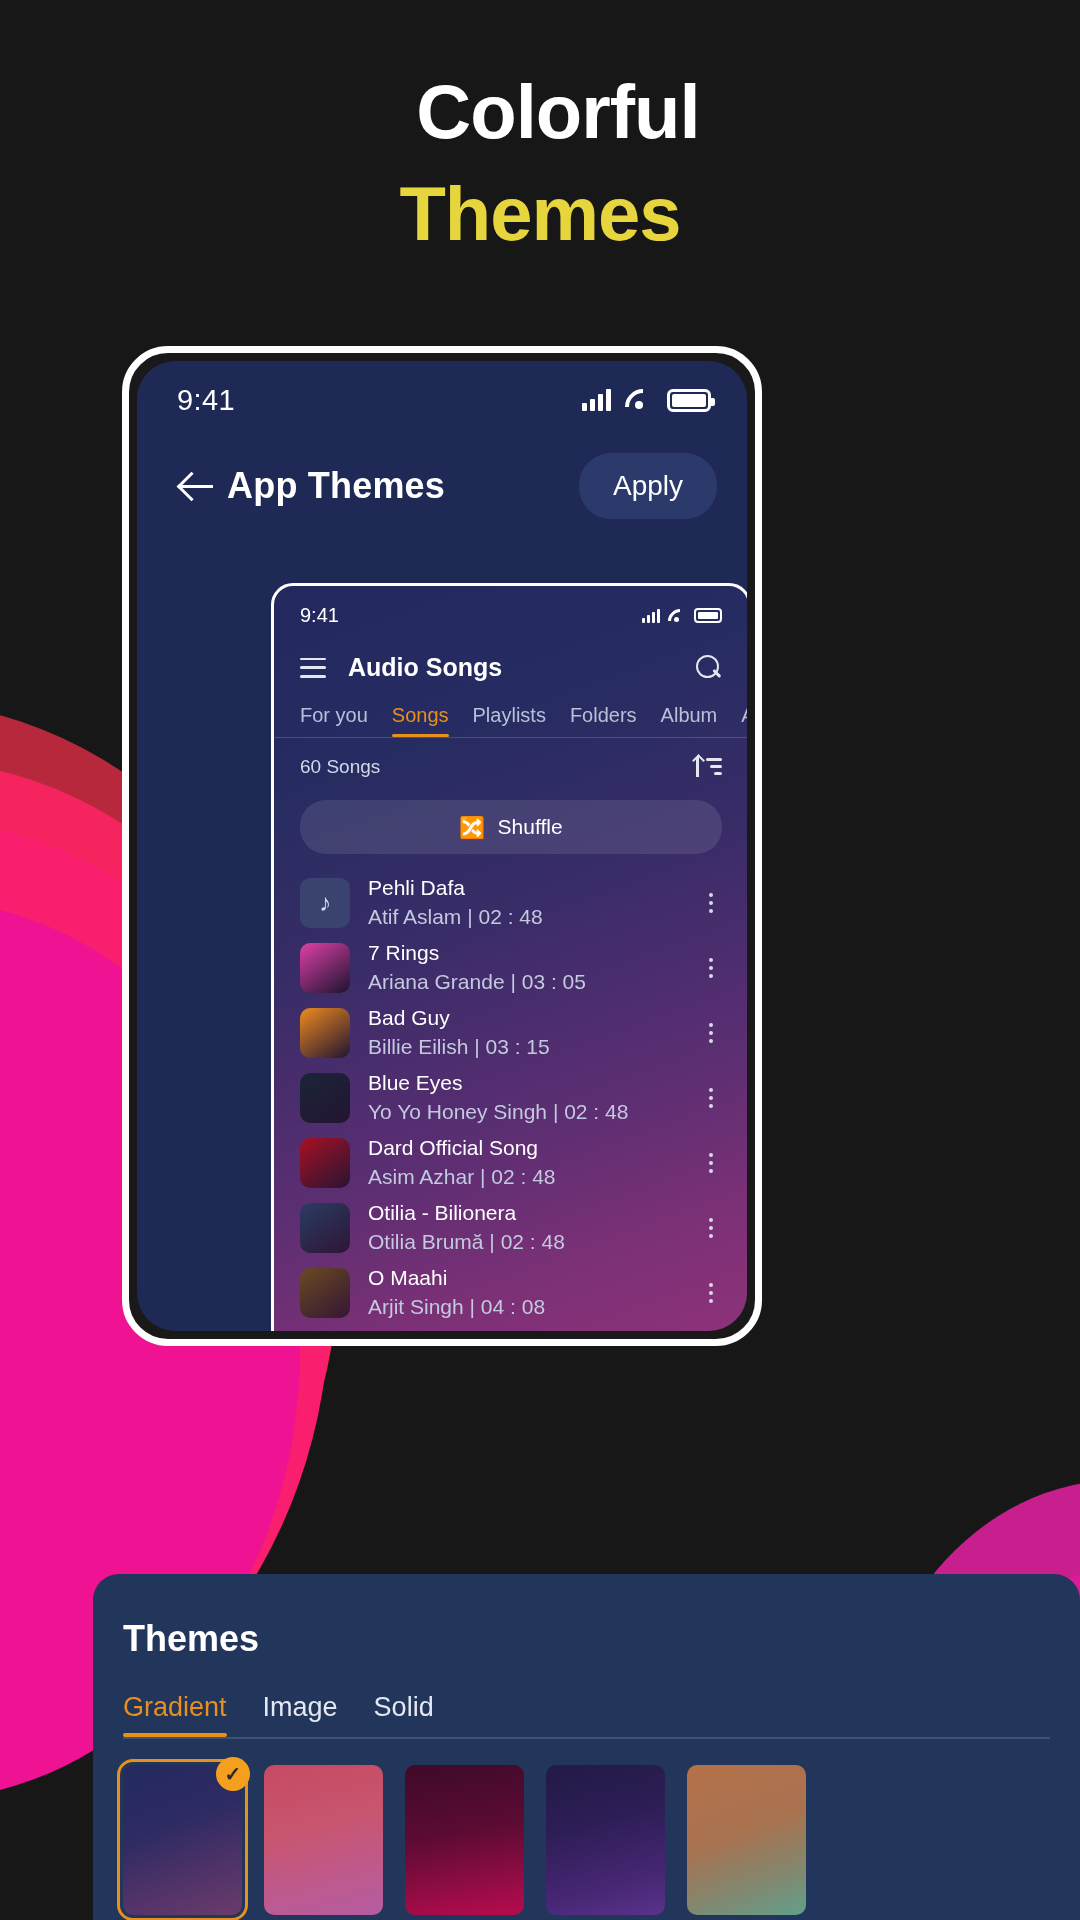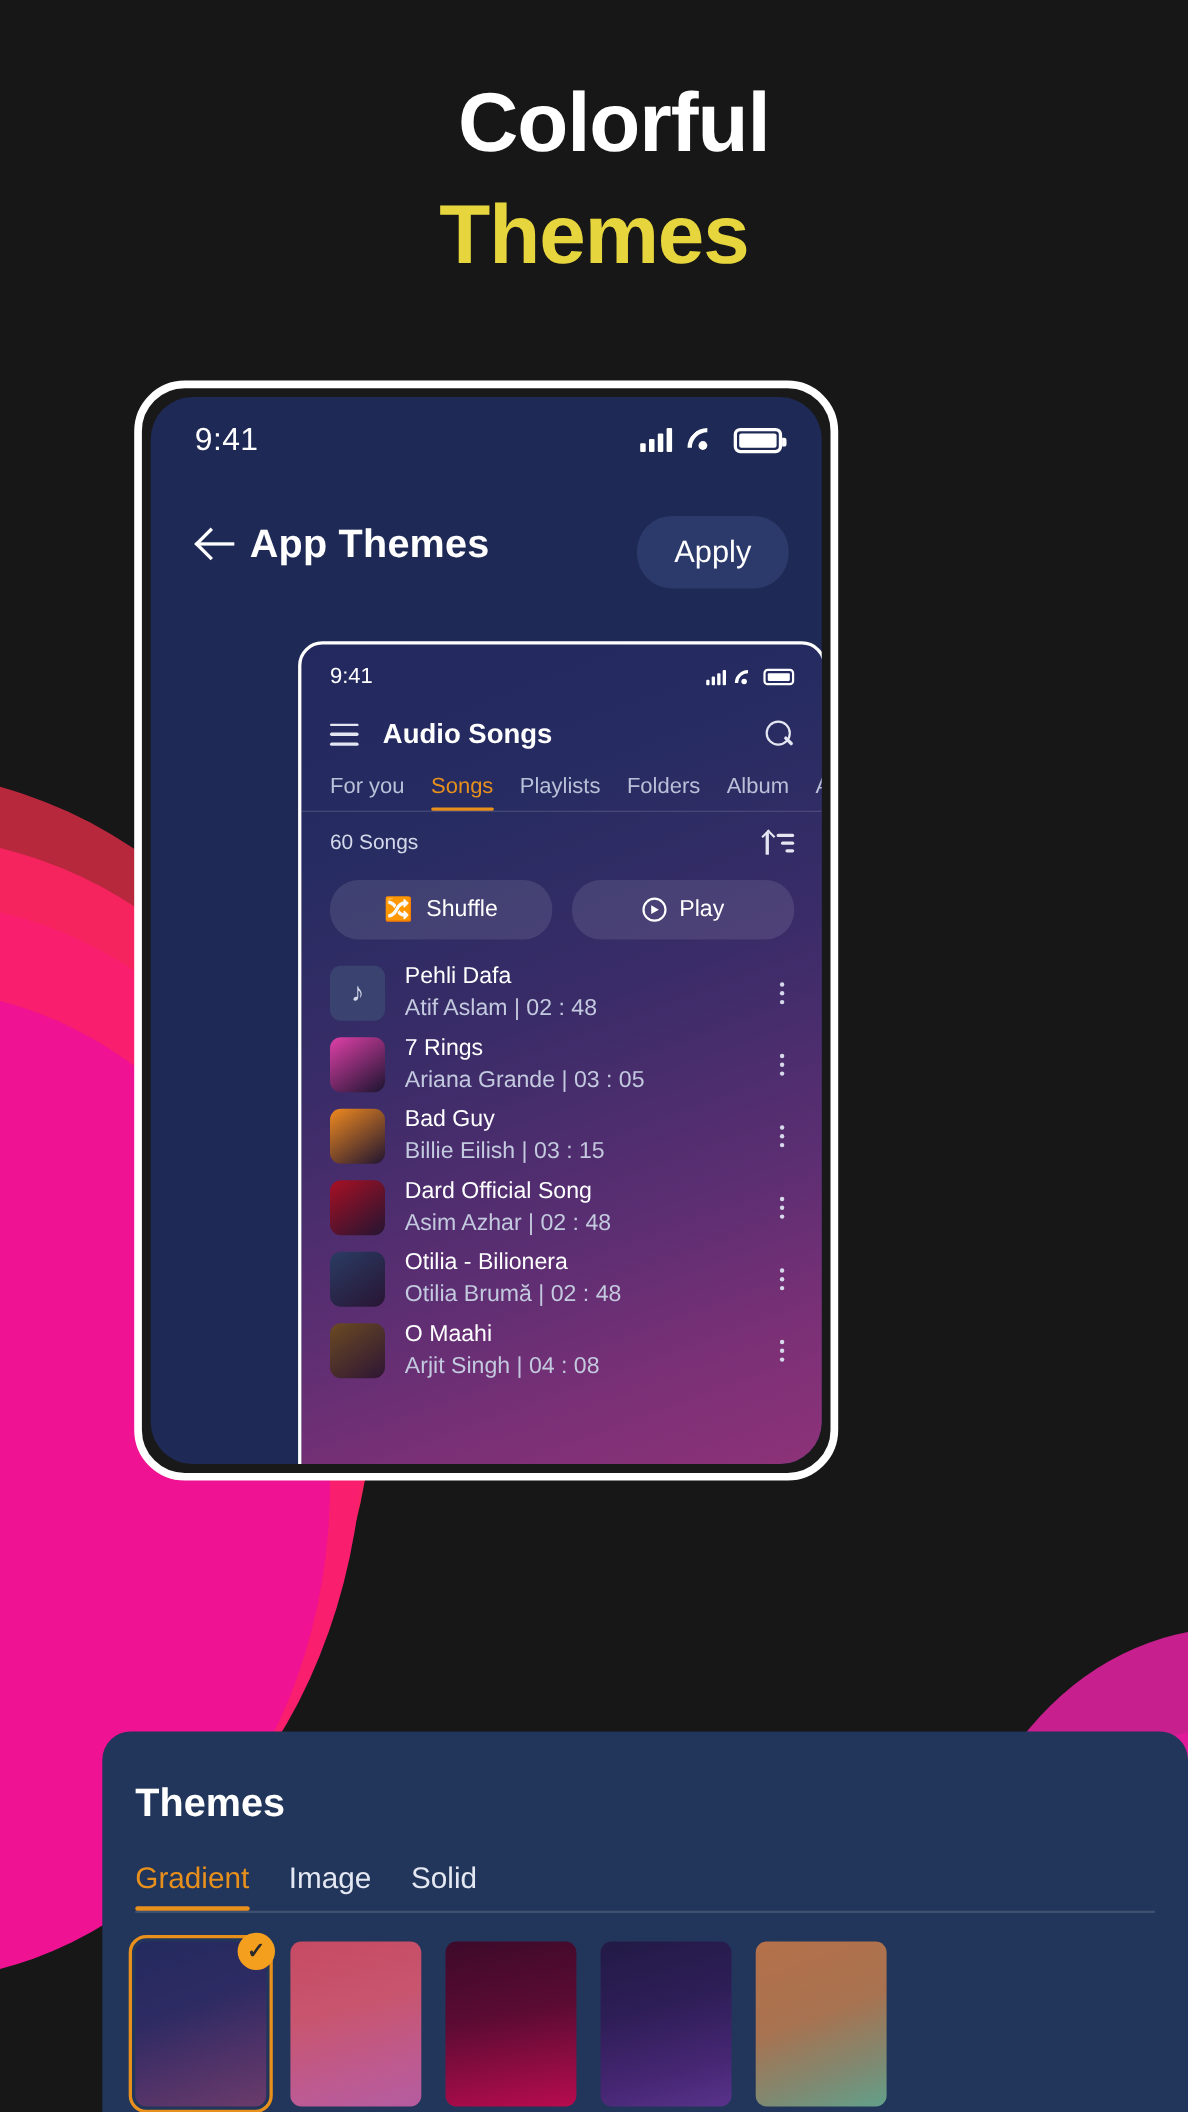--- a/index.html
+++ b/index.html
@@ -134,21 +134,21 @@
   }
   .back-arrow:after{
     content:"";position:absolute;left:4px;top:10px;width:18px;height:18px;
     border-left:3px solid #fff;border-bottom:3px solid #fff;
     transform:rotate(45deg);
   }
   .app-title { color:#fff; font-size:36px; font-weight:bold; flex:1; letter-spacing:.2px;}
   .apply-btn {
     background:#2C3A6B; color:#fff; font-size:28px;
     padding:17px 34px; border-radius:32px; border:none;
-    font-family:inherit; cursor:pointer;margin-top:16px;
+    font-family:inherit; cursor:pointer;
   }
 
   
   .inner-phone {
     position:absolute;
     left:134px; top:222px; right:-4px; bottom:-10px;
     border:3px solid #fff;
     border-top-left-radius:22px;
     border-top-right-radius:22px;
     background:linear-gradient(160deg,
@@ -376,24 +376,20 @@
             <i></i>
             <i></i>
           </div>
       </div>
 
       <div class="action-row">
         <button class="act-btn">
           <span class="shuffle-glyph">🔀</span>
           <span>Shuffle</span>
         </button>
-        <button class="act-btn">
-          <span class="play-glyph"></span>
-          <span>Play</span>
-        </button>
       </div>
 
       <div class="song-list" id="song-list">
           <div class="song-row">
             <div class="art" style="background: rgb(58, 67, 112);">♪</div>
             <div class="song-meta">
               <div class="song-title">Pehli Dafa</div>
               <div class="song-sub">Atif Aslam  |  02 : 48</div>
             </div>
             <div class="kebab">
@@ -412,20 +408,32 @@
               <i></i>
               <i></i>
               <i></i>
             </div>
           </div>
           <div class="song-row">
             <div class="art" style="background: linear-gradient(145deg, rgb(240, 138, 32), rgba(0, 0, 0, 0.55));"></div>
             <div class="song-meta">
               <div class="song-title">Bad Guy</div>
               <div class="song-sub">Billie Eilish  |  03 : 15</div>
+            </div>
+            <div class="kebab">
+              <i></i>
+              <i></i>
+              <i></i>
+            </div>
+          </div>
+          <div class="song-row">
+            <div class="art" style="background: linear-gradient(145deg, rgb(27, 37, 56), rgba(0, 0, 0, 0.55));"></div>
+            <div class="song-meta">
+              <div class="song-title">Blue Eyes</div>
+              <div class="song-sub">Yo Yo Honey Singh  |  02 : 48</div>
             </div>
             <div class="kebab">
               <i></i>
               <i></i>
               <i></i>
             </div>
           </div>
           <div class="song-row">
             <div class="art" style="background: linear-gradient(145deg, rgb(168, 16, 36), rgba(0, 0, 0, 0.55));"></div>
             <div class="song-meta">

